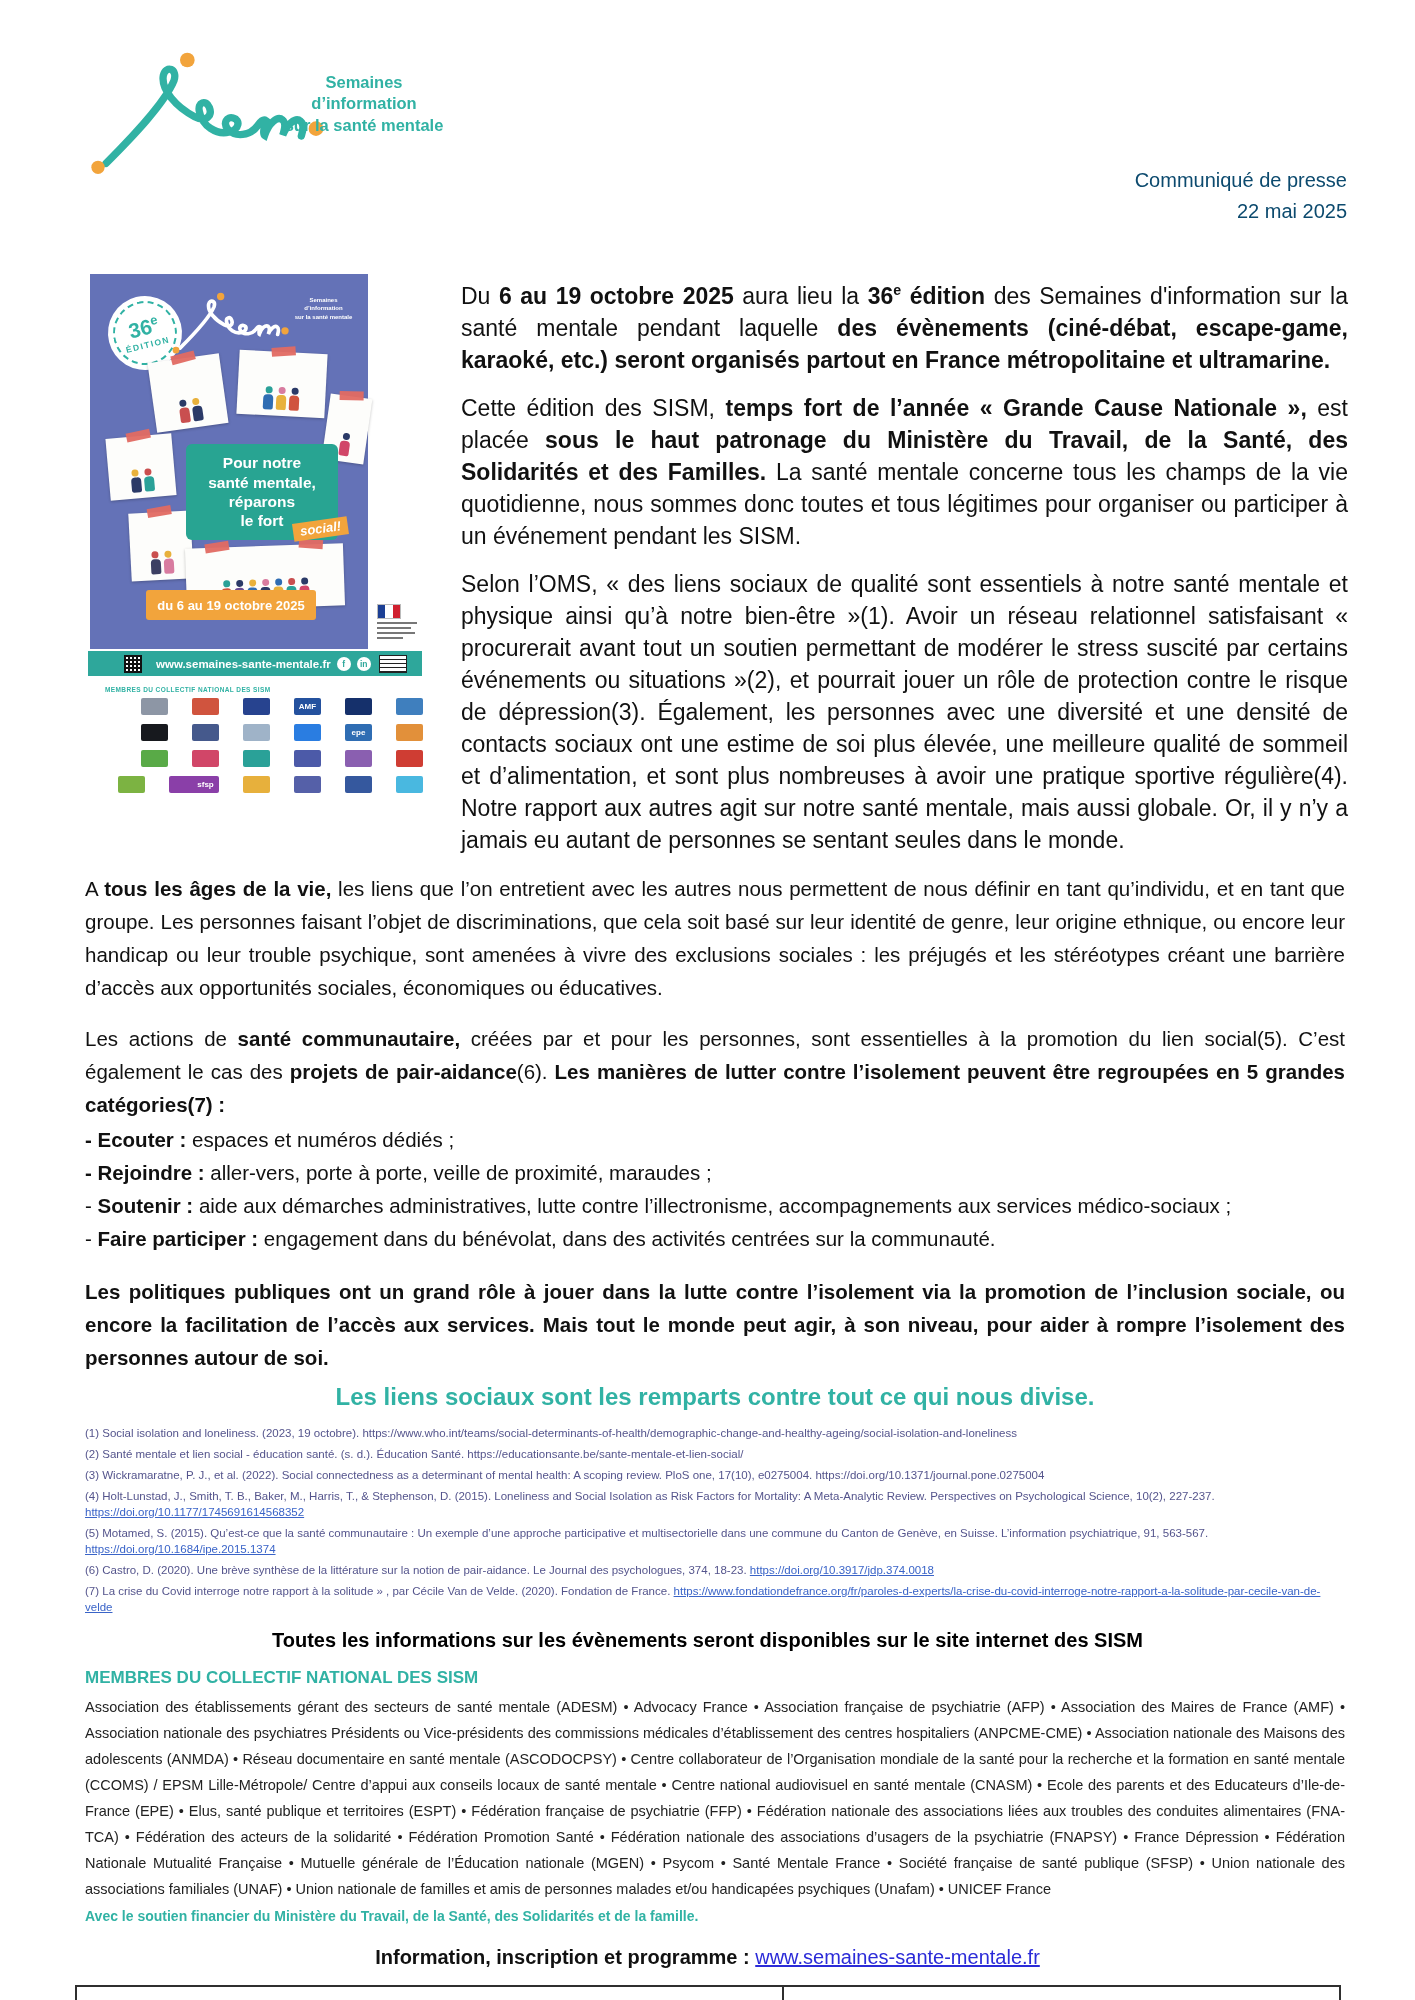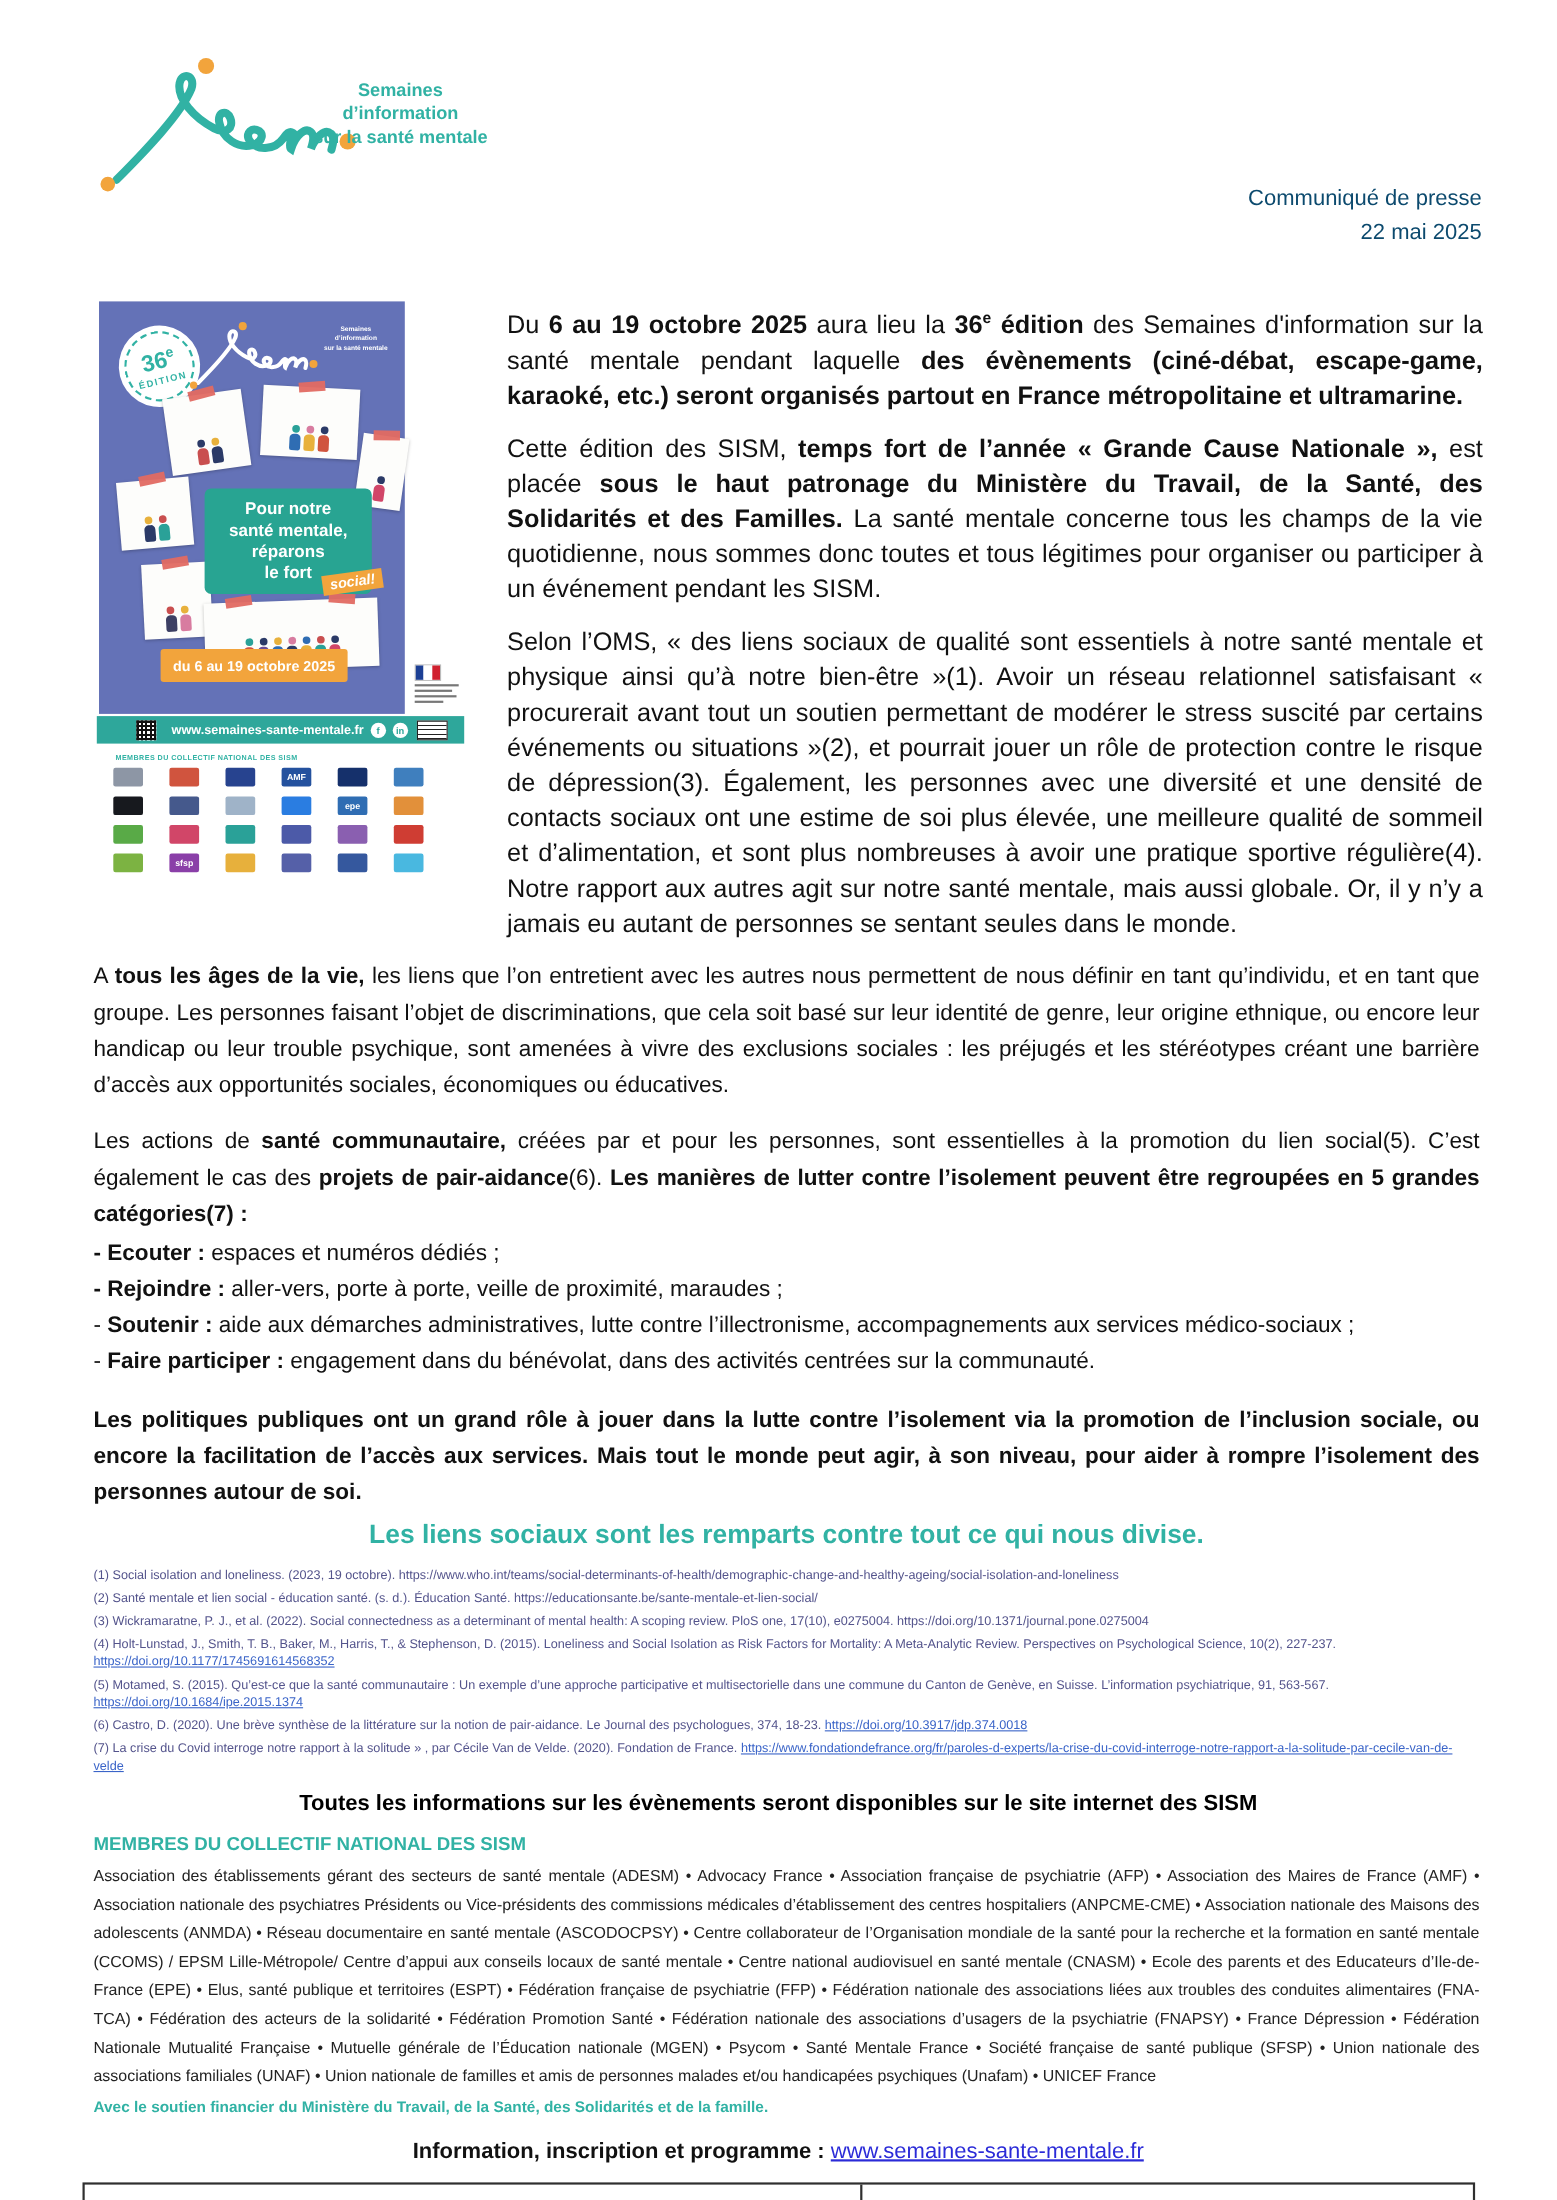--- a/index.html
+++ b/index.html
@@ -53,21 +53,21 @@
               display:flex;align-items:center;}
   .qr{width:18px;height:18px;margin-left:36px;background:#fff;
       background-image:repeating-linear-gradient(0deg,#111 0 2px,transparent 2px 4px),
                        repeating-linear-gradient(90deg,#111 0 2px,#fff 2px 4px);}
   .poster-url{color:#fff;font-weight:700;font-size:11.5px;margin-left:14px;}
   .soc{width:14px;height:14px;border-radius:50%;background:#fff;color:var(--poster_bar);
        font-size:8.5px;font-weight:700;display:flex;align-items:center;justify-content:center;margin-left:6px;}
   .bar-logo{width:26px;height:16px;background:#fff;margin-left:8px;border:1px solid #222;
             background-image:repeating-linear-gradient(0deg,#222 0 1px,transparent 1px 4px);}
   .partners-caption{position:absolute;left:30px;top:412px;font-size:6.5px;font-weight:700;color:var(--teal);letter-spacing:.4px;}
-  .partner-strip{position:absolute;left:28px;top:424px;width:320px;display:flex;flex-wrap:wrap;gap:9px 24px;}
+  .partner-strip{position:absolute;left:28px;top:424px;width:320px;display:flex;flex-wrap:wrap;gap:9px 24px;justify-content:flex-end;}
   .partner-strip span{display:flex;align-items:center;justify-content:center;width:27px;height:17px;border-radius:2px;
                       font-size:8px;font-weight:700;color:#fff;background:#999;}
   
   .wide{padding:0 70px 0 85px;font-size:20.5px;line-height:33px;text-align:justify;}
   .wide p{margin:0 0 18px;}
   .cat{margin:0;}
   .bold-par{font-weight:700;}
   .slogan{margin:6px 0 10px;text-align:center;font-size:24px;font-weight:700;color:var(--teal);}
   
   .footnotes{padding:2px 70px 0 85px;color:var(--footnote_ink);font-size:11.5px;line-height:16px;text-align:left;}
@@ -276,21 +276,21 @@
           <span style="background: rgb(42, 125, 225);"></span>
           <span style="background: rgb(47, 109, 179);">epe</span>
           <span style="background: rgb(226, 144, 58);"></span>
           <span style="background: rgb(89, 170, 71);"></span>
           <span style="background: rgb(209, 70, 104);"></span>
           <span style="background: rgb(42, 161, 152);"></span>
           <span style="background: rgb(76, 90, 168);"></span>
           <span style="background: rgb(138, 95, 176);"></span>
           <span style="background: rgb(207, 61, 51);"></span>
           <span style="background: rgb(124, 179, 66);"></span>
-          <span style="background: rgb(138, 63, 168);">sfsp</span>
+          <span style="background: rgb(138, 63, 168); padding-left: 23px;">sfsp</span>
           <span style="background: rgb(231, 176, 60);"></span>
           <span style="background: rgb(85, 96, 168);"></span>
           <span style="background: rgb(53, 88, 158);"></span>
           <span style="background: rgb(73, 184, 224);"></span>
         </div>
     </div>
 
     <div class="text-col">
       <p><span>Du </span><span style="font-weight: 700;">6 au 19 octobre 2025</span><span> aura lieu la </span><span style="font-weight: 700;">36</span><span style="font-weight: 700; font-size: 0.62em; vertical-align: super;">e</span><span style="font-weight: 700;"> édition</span><span> des Semaines d'information sur la santé mentale pendant laquelle </span><span style="font-weight: 700;">des évènements (ciné-débat, escape-game, karaoké, etc.) seront organisés partout en France métropolitaine et ultramarine.</span></p>
       <p><span>Cette édition des SISM, </span><span style="font-weight: 700;">temps fort de l’année « Grande Cause Nationale »,</span><span> est placée </span><span style="font-weight: 700;">sous le haut patronage du Ministère du Travail, de la Santé, des Solidarités et des Familles.</span><span> La santé mentale concerne tous les champs de la vie quotidienne, nous sommes donc toutes et tous légitimes pour organiser ou participer à un événement pendant les SISM.</span></p>

